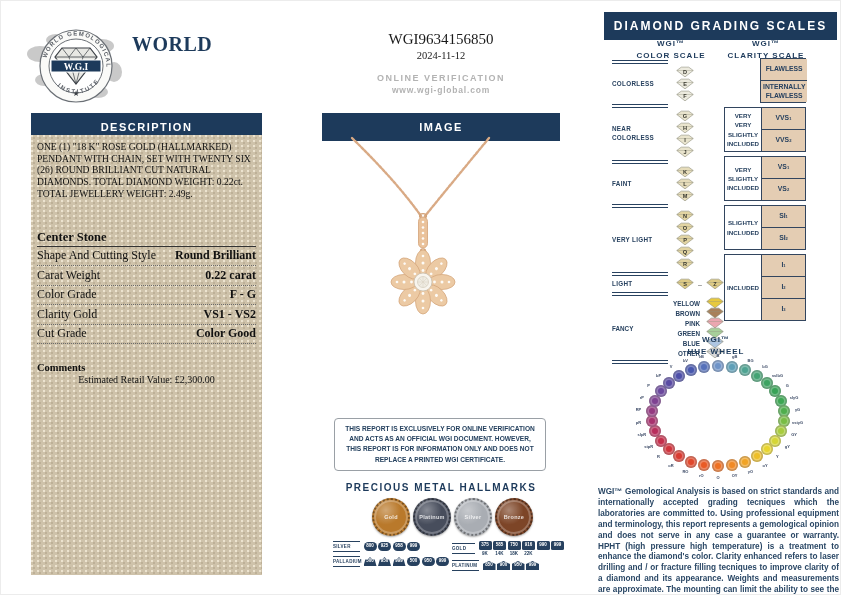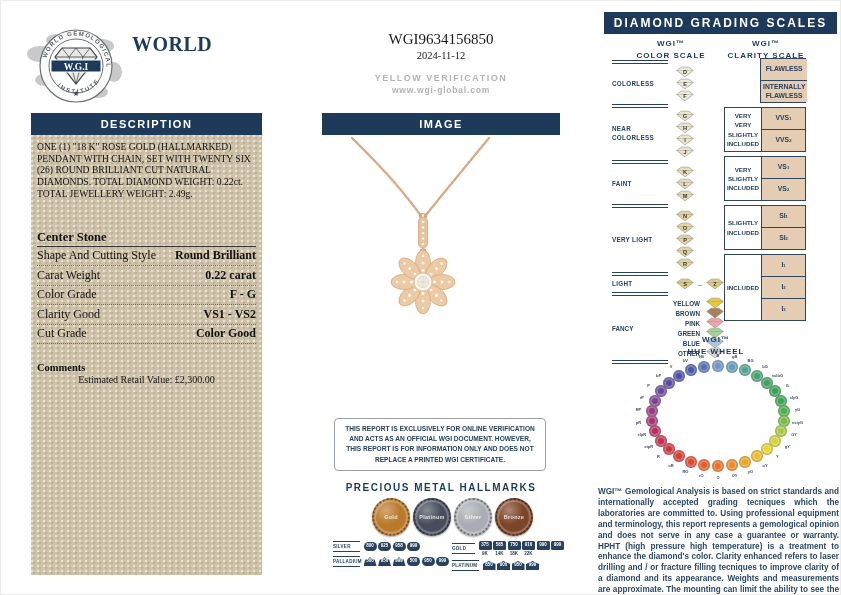--- a/index.html
+++ b/index.html
@@ -4,21 +4,21 @@
 <style>
   html,body{margin:0;padding:0;background:#ffffff;}
   .page{position:relative;width:841px;height:595px;background:#fff;overflow:hidden;
         font-family:"Liberation Sans",sans-serif;box-shadow:0 0 0 1px #ececec inset;}
   .serif{font-family:"Liberation Serif",serif;}
   
   .logo{position:absolute;left:26px;top:18px;width:100px;height:96px;}
   .brand-title{position:absolute;left:132px;top:30px;width:180px;color:#1d3a5b;
       font-family:"Liberation Serif",serif;font-weight:bold;font-size:20px;line-height:1.4;letter-spacing:.5px;}
   .brand-title sup{font-size:9px;}
-  .bar{position:absolute;height:22px;background:#1d3a5b;color:#fff;font-weight:bold;
+  .bar{position:absolute;height:28px;background:#1d3a5b;color:#fff;font-weight:bold;
       display:flex;align-items:center;justify-content:center;letter-spacing:1.5px;font-size:11px;}
   #desc-bar{left:31px;top:113px;width:231px;}
   #image-bar{left:322px;top:113px;width:238px;}
   #grading-bar{left:604px;top:12px;width:233px;font-size:12px;letter-spacing:2px;}
   .panel{position:absolute;left:31px;top:135px;width:231px;height:440px;
       background-color:#cec2aa;
       background-image:radial-gradient(circle at 1px 1px,#ece3cf 1px,transparent 1.4px),
                        radial-gradient(circle at 3px 3px,#bdb097 .9px,transparent 1.2px);
       background-size:6px 5px,6px 5px;
       padding:6px 6px;box-sizing:border-box;color:#111;}
@@ -151,36 +151,36 @@
         </div>
         <div class="cs-row">
           <span class="cs-l">Carat Weight</span>
           <span class="cs-v">0.22 carat</span>
         </div>
         <div class="cs-row">
           <span class="cs-l">Color Grade</span>
           <span class="cs-v">F - G</span>
         </div>
         <div class="cs-row">
-          <span class="cs-l">Clarity Good</span>
+          <span class="cs-l">Clarity Gold</span>
           <span class="cs-v">VS1 - VS2</span>
         </div>
         <div class="cs-row">
           <span class="cs-l">Cut Grade</span>
           <span class="cs-v">Color Good</span>
         </div>
       </div>
     <div class="cm-title">Comments</div>
     <div class="cm-value">Estimated Retail Value: £2,300.00</div>
   </div>
 
   <div class="mid">
     <div class="cert-number serif">WGI9634156850</div>
     <div class="cert-date serif">2024-11-12</div>
-    <div class="online">YELLOW VERIFICATION</div>
+    <div class="online">ONLINE VERIFICATION</div>
     <div class="website">www.wgi-global.com</div>
   </div>
 
   <div class="bar" id="image-bar">IMAGE</div>
 
   <svg class="pendant" viewBox="0 0 238 208">
     <path d="M30,2 Q75,46 99,80" fill="none" stroke="#d9aa85" stroke-width="2.4" stroke-dasharray="2.8 1.5" stroke-linecap="round"></path>
     <path d="M167,2 Q129,48 103,80" fill="none" stroke="#d9aa85" stroke-width="2.4" stroke-dasharray="2.8 1.5" stroke-linecap="round"></path>
     <g>
       <ellipse cx="101" cy="80" rx="3.4" ry="2.4" fill="none" stroke="#d3a277" stroke-width="1.4"></ellipse>

